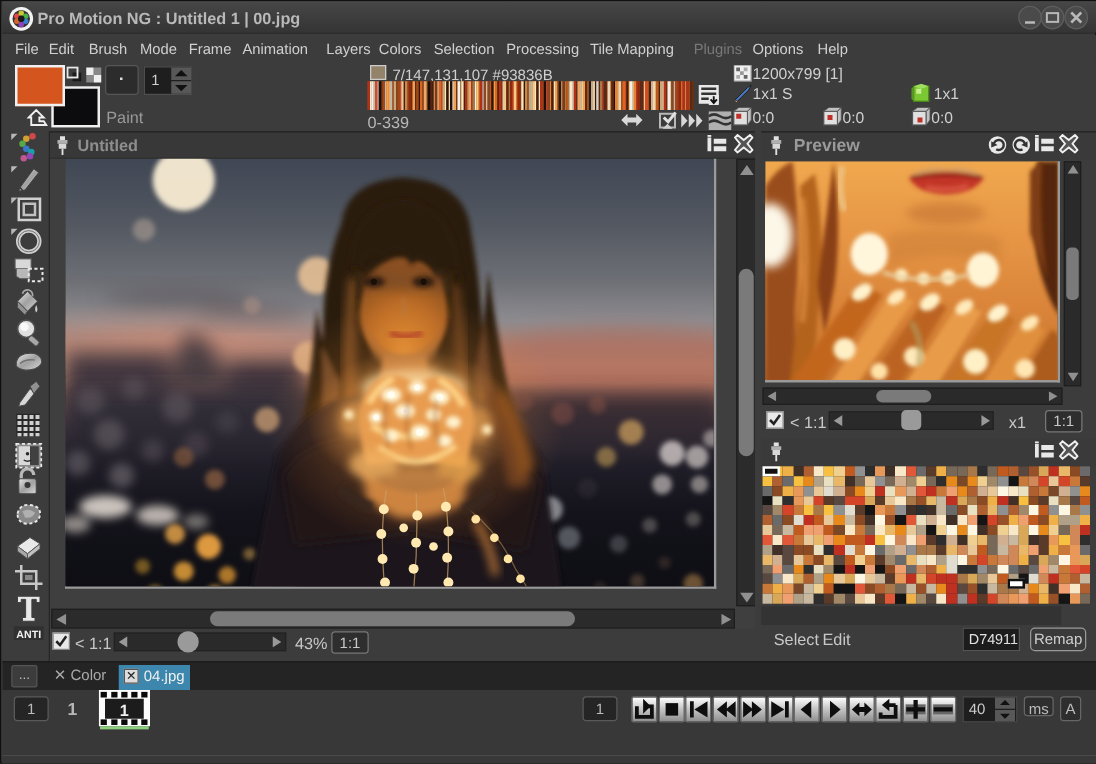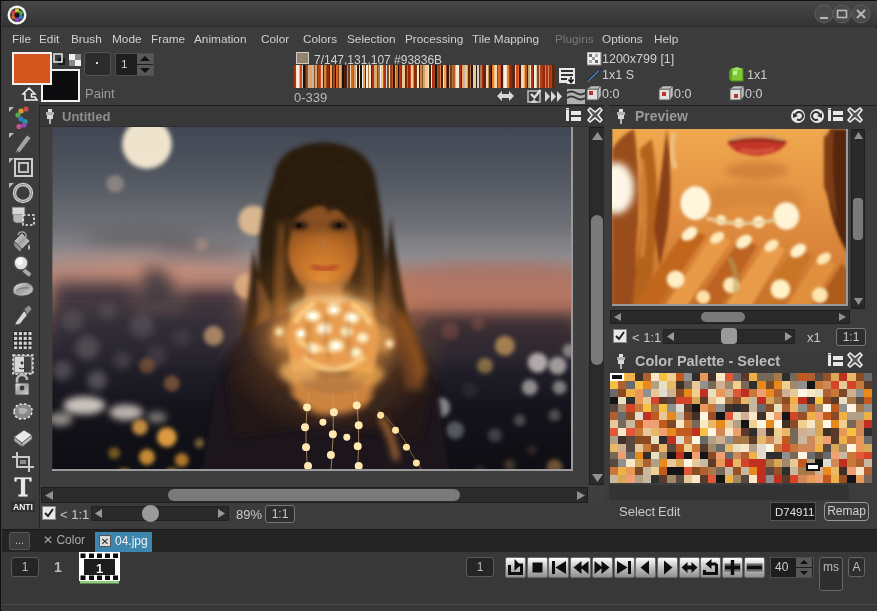--- a/index.html
+++ b/index.html
@@ -15,38 +15,39 @@
  <circle cx="11" cy="11" r="9.5" fill="#f2f2f2"></circle>
  <circle cx="11" cy="11" r="7" fill="#333"></circle>
  <circle cx="7.5" cy="9" r="2.2" fill="#e04848"></circle>
  <circle cx="11" cy="6.5" r="2.2" fill="#c8c832"></circle>
  <circle cx="14.5" cy="9" r="2.2" fill="#48b048"></circle>
  <circle cx="14.5" cy="13" r="2.2" fill="#3880d0"></circle>
  <circle cx="11" cy="15.5" r="2.2" fill="#9040c0"></circle>
  <circle cx="7.5" cy="13" r="2.2" fill="#d06828"></circle>
  <circle cx="11" cy="11" r="2.6" fill="#181818"></circle>
 </svg>
+<div class="abs" style="left:29px;top:6px;font-size:13px;font-weight:bold;color:#b9b9b9;">Pro Motion NG : Untitled 1 | 00.jpg</div>
 
 <svg class="abs" style="left:812px;top:3px;" width="60" height="21">
  <circle cx="11" cy="10" r="9" fill="#4a4a4a" stroke="#5e5e5e" stroke-width="1"></circle>
  <rect x="7" y="13" width="8" height="2" fill="#b8b8b8"></rect>
  <circle cx="29" cy="10" r="9" fill="#4a4a4a" stroke="#5e5e5e" stroke-width="1"></circle>
  <rect x="24.5" y="6.5" width="9" height="7" fill="none" stroke="#b8b8b8" stroke-width="1.6"></rect>
  <circle cx="48" cy="10" r="9" fill="#4a4a4a" stroke="#5e5e5e" stroke-width="1"></circle>
  <path d="M44 6 L52 14 M52 6 L44 14" stroke="#b8b8b8" stroke-width="2"></path>
 </svg>
 
 <div class="abs" style="left:1px;top:27px;width:875px;height:21px;background:#3c3c3c;"></div>
 <div class="abs txt" style="left:11px;top:31px;">File</div>
 <div class="abs txt" style="left:38px;top:31px;">Edit</div>
 <div class="abs txt" style="left:70px;top:31px;">Brush</div>
 <div class="abs txt" style="left:111px;top:31px;">Mode</div>
 <div class="abs txt" style="left:150px;top:31px;">Frame</div>
 <div class="abs txt" style="left:193px;top:31px;">Animation</div>
-<div class="abs txt" style="left:260px;top:31px;">Color</div>
+<div class="abs txt" style="left:260px;top:31px;">Layers</div>
 <div class="abs txt" style="left:302px;top:31px;">Colors</div>
 <div class="abs txt" style="left:346px;top:31px;">Selection</div>
 <div class="abs txt" style="left:404px;top:31px;">Processing</div>
 <div class="abs txt" style="left:471px;top:31px;">Tile Mapping</div>
 <div class="abs txt" style="left:554px;top:31px;color:#787878;">Plugins</div>
 <div class="abs txt" style="left:601px;top:31px;">Options</div>
 <div class="abs txt" style="left:653px;top:31px;">Help</div>
 
 <div class="abs" style="left:1px;top:48px;width:875px;height:56px;background:#3c3c3c;"></div>
 
@@ -585,21 +586,21 @@
     </svg>
 <div class="abs" style="left:59px;top:506px;font-size:13px;color:#c8c8c8;">&lt; 1:1</div>
 <div class="abs" style="left:90px;top:505px;width:138px;height:15px;background:#2a2a2a;border:1px solid #222;"></div>
 <svg class="abs" style="left:94px;top:508px;" width="7" height="9">
       <path d="M0 4.5 L7 0 L7 9 Z" fill="#999"></path>
     </svg>
 <svg class="abs" style="left:217px;top:508px;" width="7" height="9">
       <path d="M7 4.5 L0 0 L0 9 Z" fill="#999"></path>
     </svg>
 <div class="abs" style="left:141px;top:504px;width:17px;height:17px;background:#9a9a9a;border-radius:50%;"></div>
-<div class="abs" style="left:235px;top:506px;font-size:13px;color:#c8c8c8;">89%</div>
+<div class="abs" style="left:235px;top:506px;font-size:13px;color:#c8c8c8;">43%</div>
 <div class="abs" style="left:264px;top:504px;width:30px;height:18px;background:#2e2e2e;border:1px solid #777;border-radius:3px;color:#c8c8c8;font-size:12px;text-align:center;line-height:16px;">1:1</div>
 
 <div class="abs" style="left:603px;top:104px;width:273px;height:424px;background:#3c3c3c;"></div>
 
 <div class="abs" style="left:608px;top:104px;width:268px;height:23px;background:#3a3a3a;border-top:1px solid #202020;"></div>
 <svg class="abs" style="left:614px;top:107px;" width="12" height="17">
  <rect x="4" y="1" width="4" height="3" fill="#e0e0e0"></rect>
  <rect x="2" y="4" width="8" height="3" fill="#b0b0b0"></rect>
  <rect x="3" y="7" width="6" height="4" fill="#d8d8d8"></rect>
  <path d="M6 11 L6 16" stroke="#e0e0e0" stroke-width="1.5"></path>
@@ -732,21 +733,20 @@
 <div class="abs" style="left:806px;top:329px;font-size:13px;color:#c8c8c8;">x1</div>
 <div class="abs" style="left:835px;top:327px;width:30px;height:18px;background:#2e2e2e;border:1px solid #777;border-radius:3px;color:#c8c8c8;font-size:12px;text-align:center;line-height:16px;">1:1</div>
 
 <div class="abs" style="left:608px;top:350px;width:268px;height:22px;background:#3a3a3a;"></div>
 <svg class="abs" style="left:614px;top:352px;" width="12" height="17">
  <rect x="4" y="1" width="4" height="3" fill="#e0e0e0"></rect>
  <rect x="2" y="4" width="8" height="3" fill="#b0b0b0"></rect>
  <rect x="3" y="7" width="6" height="4" fill="#d8d8d8"></rect>
  <path d="M6 11 L6 16" stroke="#e0e0e0" stroke-width="1.5"></path>
 </svg>
-<div class="abs" style="left:634px;top:352px;font-size:14.5px;font-weight:bold;color:#bcbcbc;">Color Palette - Select</div>
 <svg class="abs" style="left:826px;top:352px;" width="17" height="15">
  <rect x="1" y="2" width="3" height="11" fill="#e8e8e8"></rect>
       <rect x="1" y="0" width="3" height="1.5" fill="#e8e8e8"></rect>
  <rect x="6" y="3" width="10" height="4" fill="#e8e8e8"></rect>
  <rect x="6" y="9" width="10" height="4" fill="#e8e8e8"></rect>
 </svg>
 <svg class="abs" style="left:846px;top:351px;" width="16" height="16">
  <path d="M3 1 L8 5 L13 1 L15 3 L11 8 L15 13 L13 15 L8 11 L3 15 L1 13 L5 8 L1 3 Z" fill="#555" stroke="#f0f0f0" stroke-width="1.5"></path>
 </svg>
 
@@ -834,19 +834,19 @@
         </svg></div>
     </div>
 <div class="abs" style="left:769px;top:556px;width:44px;height:21px;background:#1e1e1e;border:1px solid #4e4e4e;"></div>
 <div class="abs" style="left:774px;top:559px;font-size:12px;color:#ccc;">40</div>
 <div class="abs" style="left:795px;top:557px;width:16px;height:9px;background:#585858;"></div>
 <div class="abs" style="left:795px;top:567px;width:16px;height:9px;background:#585858;"></div>
 <svg class="abs" style="left:795px;top:557px;" width="16" height="19">
  <path d="M8 2 L12 6 L4 6 Z" fill="#111"></path>
  <path d="M8 17 L12 13 L4 13 Z" fill="#111"></path>
 </svg>
-<div class="abs" style="left:818px;top:556px;width:24px;height:34px;background:#2e2e2e;border:1px solid #666;border-radius:3px;color:#bbb;font-size:12px;text-align:center;line-height:18px;">ms</div>
+<div class="abs" style="left:818px;top:556px;width:24px;height:16px;background:#2e2e2e;border:1px solid #666;border-radius:3px;color:#bbb;font-size:12px;text-align:center;line-height:18px;">ms</div>
 <div class="abs" style="left:847px;top:556px;width:17px;height:20px;background:#2e2e2e;border:1px solid #666;border-radius:3px;color:#bbb;font-size:12px;text-align:center;line-height:18px;">A</div>
 
 <div class="abs" style="left:1px;top:603px;width:875px;height:1px;background:#4a4a4a;"></div>
 <div class="abs" style="left:1px;top:604px;width:875px;height:6px;background:#383838;"></div>
 
 </div>
 
 </body></html>

